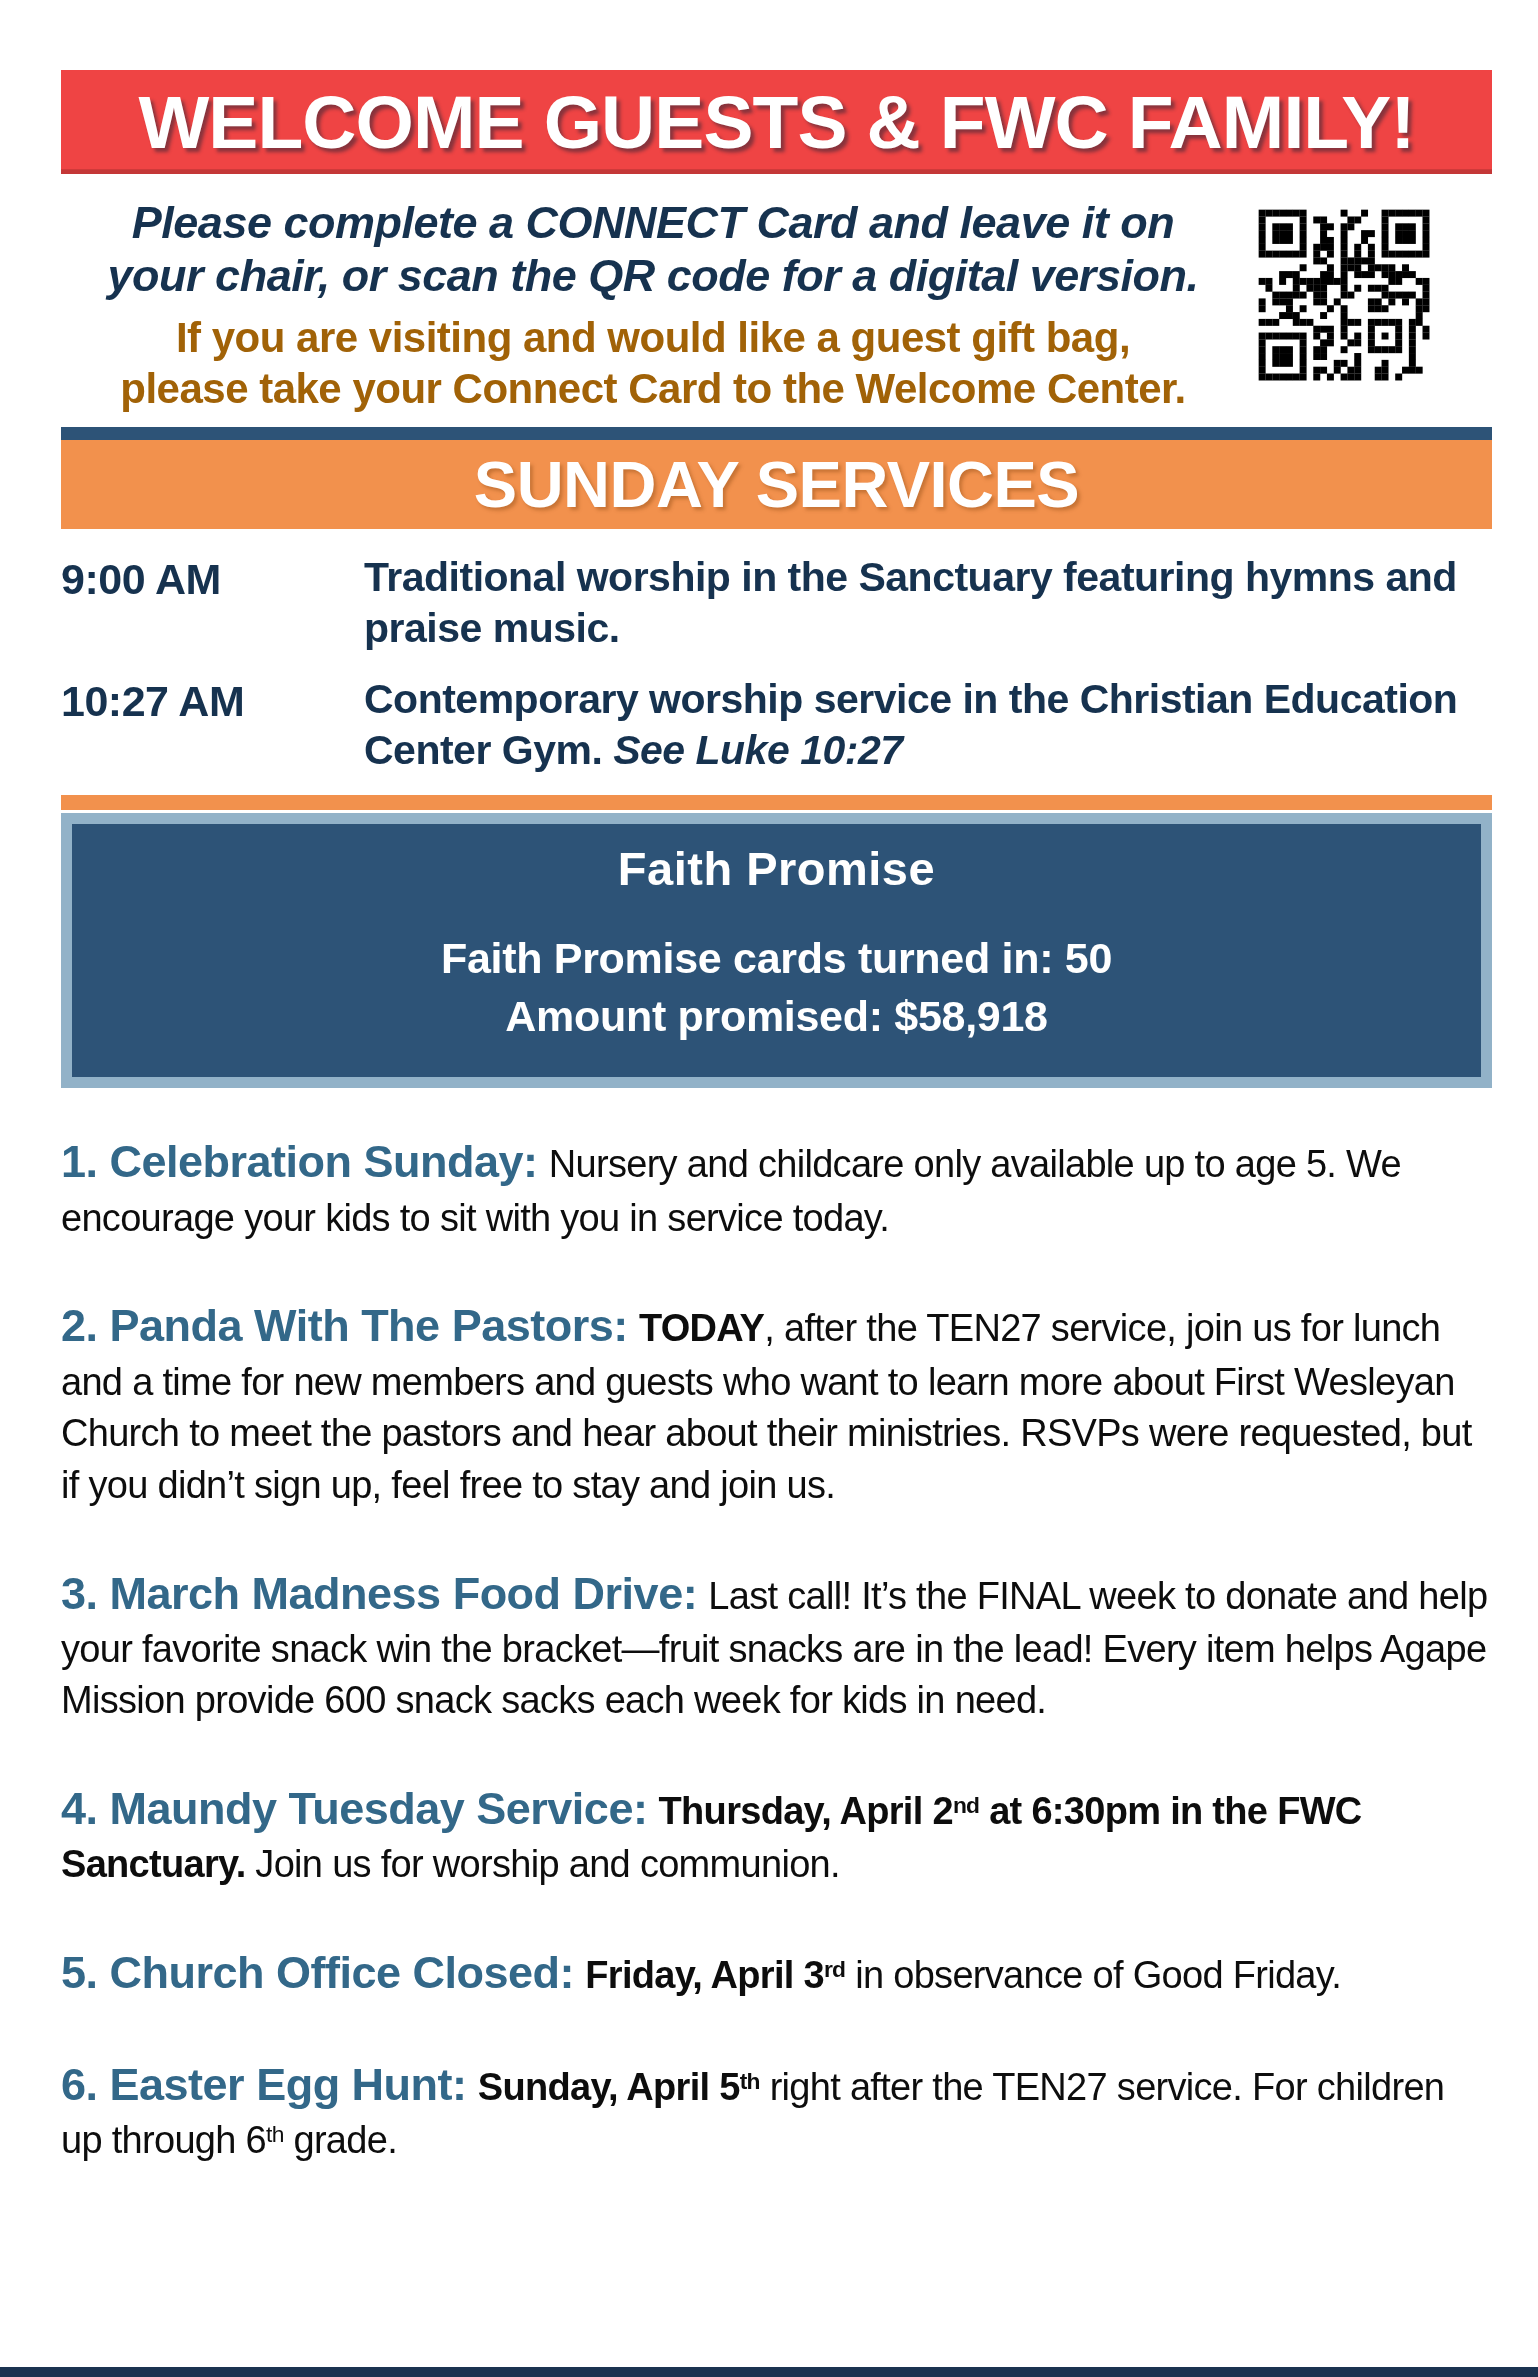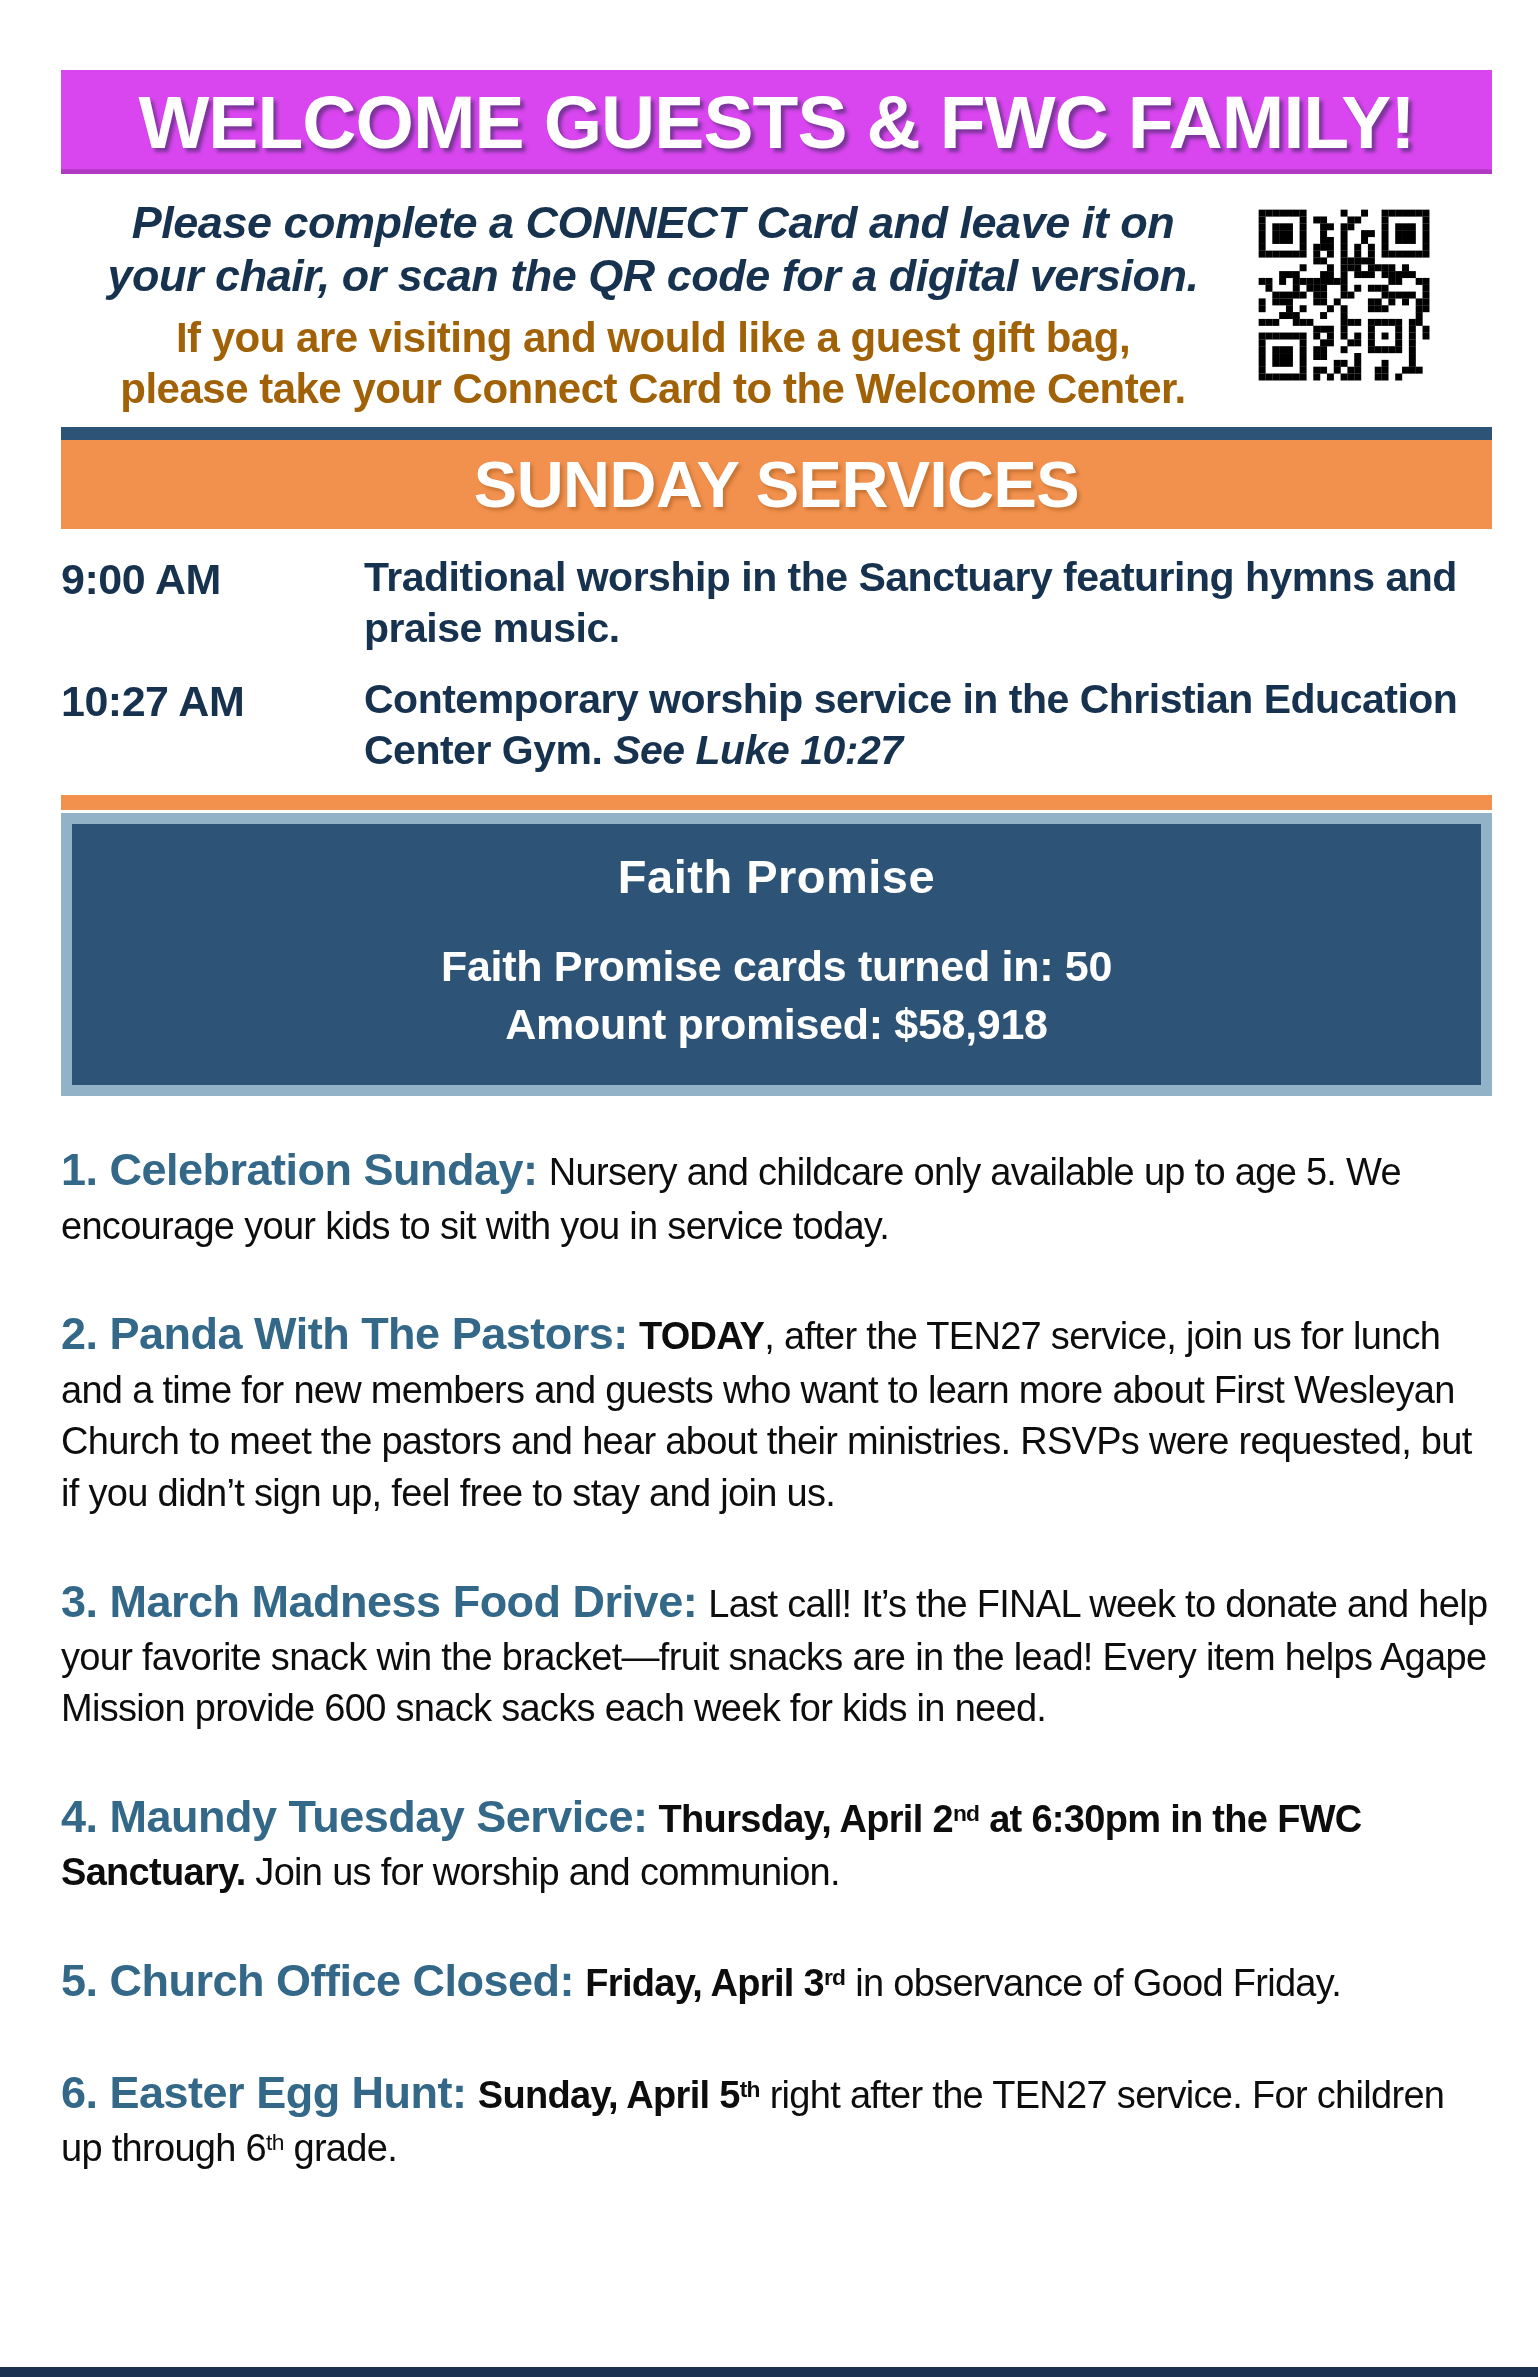--- a/index.html
+++ b/index.html
@@ -5,21 +5,21 @@
   * { margin:0; padding:0; box-sizing:border-box; }
   html,body { background:#ffffff; }
   .page {
     position:relative; width:1538px; height:2377px; background:#ffffff;
     overflow:hidden; font-family:"Liberation Sans", sans-serif; color:#16324f;
   }
   .content { position:absolute; left:61px; top:70px; width:1431px; }
 
   
   .header-band {
-    height:104px; background:#d946ef; display:flex; align-items:center; justify-content:center;
+    height:104px; background:#ef4444; display:flex; align-items:center; justify-content:center;
     box-shadow: inset 0 -4.7px 0 rgba(0,0,0,0.18);
   }
   .header-band h1 {
     color:#ffffff; font-size:75px; font-weight:800; letter-spacing:-0.9px;
     text-shadow: 3.7px 3.7px 3.7px rgba(10,30,50,0.45);
     font-family:"Liberation Sans", sans-serif; white-space:nowrap;
   }
 
   
   .connect-row { display:flex; margin-top:9.3px; }
@@ -53,21 +53,21 @@
   .service-desc {
     flex:1; margin-left:62px; font-weight:600; font-size:41px; color:#16324f;
     line-height:1.26; letter-spacing:-0.5px; max-width:1100px;
   }
   .service-desc .it { font-style:italic; }
   .orange-rule { height:15px; background:#f2914d; margin-top:3.7px; }
 
   
   .faith-box {
     margin-top:2.8px; border:11.2px solid #92b2c8; background:#2d5377;
-    text-align:center; color:#ffffff; padding:25px 37px 32px 37px;
+    text-align:center; color:#ffffff; padding:17px 37px 32px 37px;
   }
   .faith-title { font-size:47px; font-weight:800; letter-spacing:0.5px; }
   .faith-body { font-size:39px; line-height:1.42; margin-top:7.5px; font-weight:400; letter-spacing:-0.3px; }
   .faith-body b { font-weight:800; }
   .faith-stats { margin-top:34px; font-weight:800; font-size:43px; line-height:1.34; letter-spacing:-0.3px; }
 
   
   .announcements { margin-top:43px; }
   .announcement {
     font-size:38px; line-height:1.36; color:#0d0d0d; letter-spacing:-0.7px;

